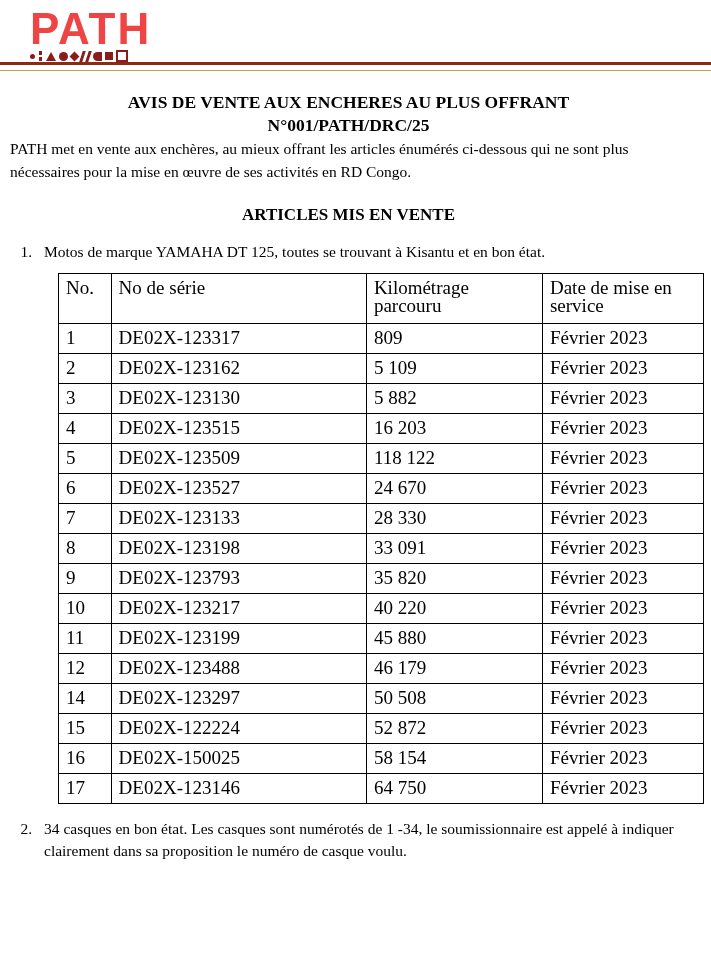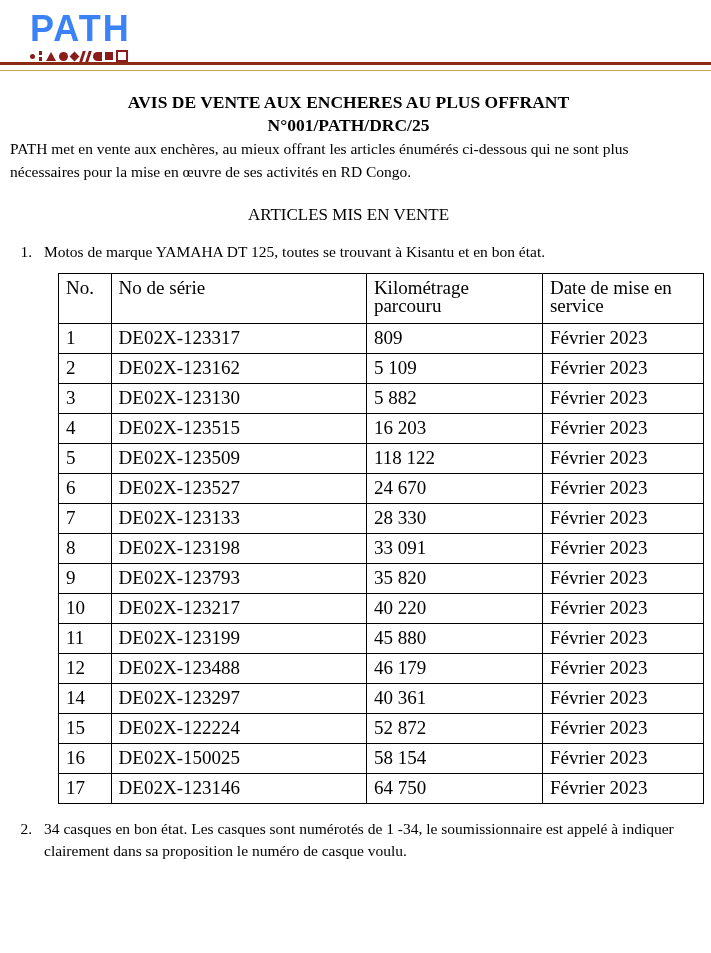--- a/index.html
+++ b/index.html
@@ -26,23 +26,23 @@
     padding: 10px 0 0 30px;
     height: 56px;
     box-sizing: border-box;
   }
   .logo-wrap {
     display: inline-block;
   }
   .logo-text {
     font-family: "Liberation Sans", sans-serif;
     font-weight: bold;
-    font-size: 36px;
+    font-size: 44px;
     letter-spacing: 2px;
-    color: #3b82f6;
+    color: #ef4444;
     line-height: 38px;
   }
   .logo-glyphs {
     margin-top: 2px;
     display: flex;
     align-items: center;
     gap: 3px;
     height: 12px;
   }
   .g {
@@ -87,21 +87,21 @@
     margin: 0 0 0 0;
   }
   .intro {
     font-size: 15.5px;
     line-height: 23px;
     margin-top: 0;
     text-align: left;
   }
   .section-title {
     text-align: center;
-    font-weight: normal;
+    font-weight: bold;
     font-size: 17px;
     margin-top: 22px;
   }
   .item-list {
     margin: 16px 0 0 0;
     padding: 0;
     list-style: none;
     font-size: 15.5px;
     line-height: 22px;
   }
@@ -268,21 +268,21 @@
           </tr>
           <tr>
             <td class="col-no">12</td>
             <td class="col-serie">DE02X-123488</td>
             <td class="col-km">46 179</td>
             <td class="col-date">Février 2023</td>
           </tr>
           <tr>
             <td class="col-no">14</td>
             <td class="col-serie">DE02X-123297</td>
-            <td class="col-km">40 361</td>
+            <td class="col-km">50 508</td>
             <td class="col-date">Février 2023</td>
           </tr>
           <tr>
             <td class="col-no">15</td>
             <td class="col-serie">DE02X-122224</td>
             <td class="col-km">52 872</td>
             <td class="col-date">Février 2023</td>
           </tr>
           <tr>
             <td class="col-no">16</td>

